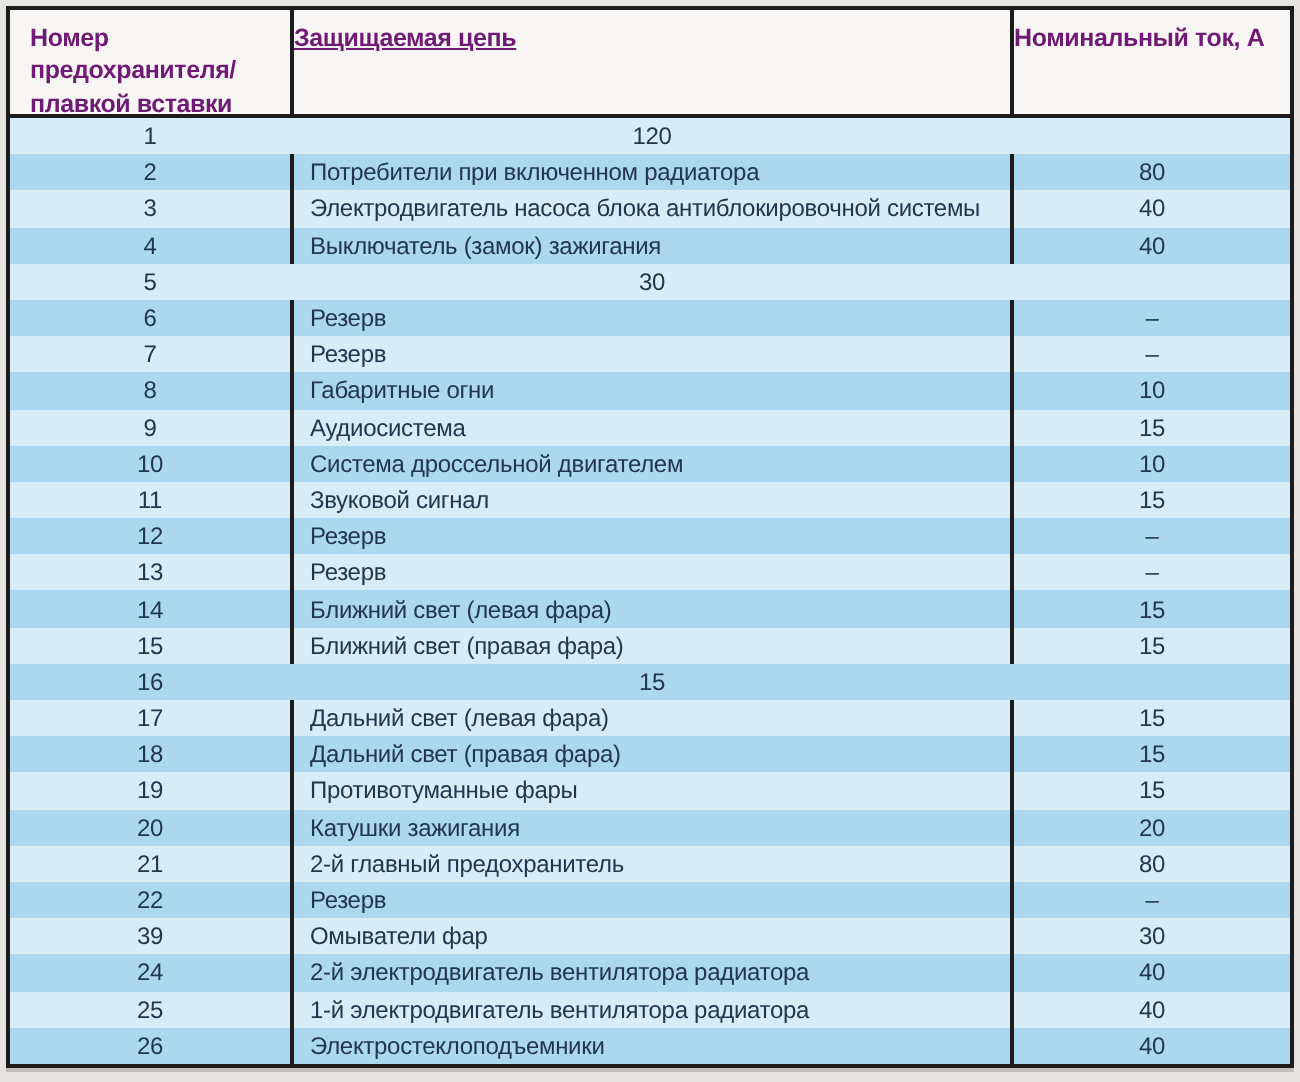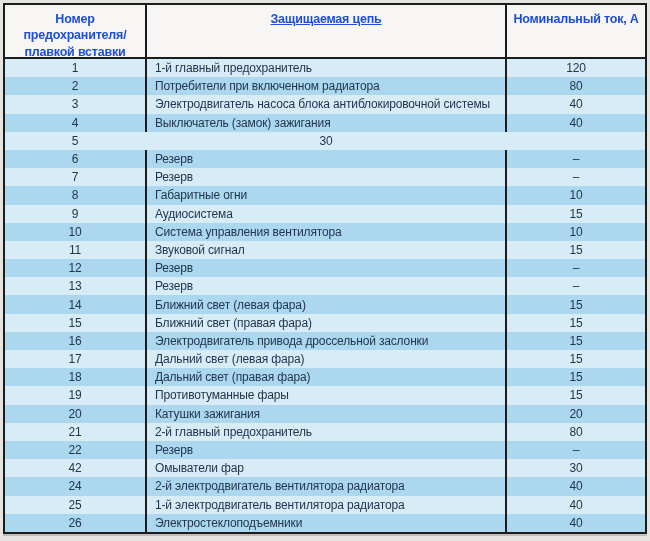--- a/index.html
+++ b/index.html
@@ -31,22 +31,21 @@
     grid-template-columns: 140px 362px 1fr;
     height: 52px;
     flex: 0 0 52px;
     background: #f8f6f4;
     border-bottom: 2px solid #1c1c1c;
   }
   .header-cell {
     font-weight: bold;
     font-size: 12.5px;
     line-height: 1.3;
-    color: #1d4ed8;
-    text-align: center;
+    color: #701a75;
     padding-top: 6px;
     letter-spacing: -0.2px;
   }
   .header-cell.col1 {
     padding-left: 10px;
     padding-right: 10px;
   }
   .header-cell.col2 {
     border-left: 2px solid #1c1c1c;
     border-right: 2px solid #1c1c1c;
@@ -89,21 +88,20 @@
 <div class="page">
   <div class="fuse-table">
     <div class="header-row">
       <div class="header-cell col1">Номер предохранителя/ плавкой вставки</div>
       <div class="header-cell col2">Защищаемая цепь</div>
       <div class="header-cell col3">Номинальный ток, А</div>
     </div>
     <div class="table-body">
   <div class="row">
     <div class="cell num">1</div>
-    <div class="cell circuit">1-й главный предохранитель</div>
     <div class="cell amps">120</div>
   </div>
 
   <div class="row">
     <div class="cell num">2</div>
     <div class="cell circuit">Потребители при включенном радиатора</div>
     <div class="cell amps">80</div>
   </div>
 
   <div class="row">
@@ -142,21 +140,21 @@
   </div>
 
   <div class="row">
     <div class="cell num">9</div>
     <div class="cell circuit">Аудиосистема</div>
     <div class="cell amps">15</div>
   </div>
 
   <div class="row">
     <div class="cell num">10</div>
-    <div class="cell circuit">Система управления вентилятора</div>
+    <div class="cell circuit">Система дроссельной двигателем</div>
     <div class="cell amps">10</div>
   </div>
 
   <div class="row">
     <div class="cell num">11</div>
     <div class="cell circuit">Звуковой сигнал</div>
     <div class="cell amps">15</div>
   </div>
 
   <div class="row">
@@ -178,21 +176,20 @@
   </div>
 
   <div class="row">
     <div class="cell num">15</div>
     <div class="cell circuit">Ближний свет (правая фара)</div>
     <div class="cell amps">15</div>
   </div>
 
   <div class="row">
     <div class="cell num">16</div>
-    <div class="cell circuit">Электродвигатель привода дроссельной заслонки</div>
     <div class="cell amps">15</div>
   </div>
 
   <div class="row">
     <div class="cell num">17</div>
     <div class="cell circuit">Дальний свет (левая фара)</div>
     <div class="cell amps">15</div>
   </div>
 
   <div class="row">
@@ -219,21 +216,21 @@
     <div class="cell amps">80</div>
   </div>
 
   <div class="row">
     <div class="cell num">22</div>
     <div class="cell circuit">Резерв</div>
     <div class="cell amps">–</div>
   </div>
 
   <div class="row">
-    <div class="cell num">42</div>
+    <div class="cell num">39</div>
     <div class="cell circuit">Омыватели фар</div>
     <div class="cell amps">30</div>
   </div>
 
   <div class="row">
     <div class="cell num">24</div>
     <div class="cell circuit">2-й электродвигатель вентилятора радиатора</div>
     <div class="cell amps">40</div>
   </div>
 

